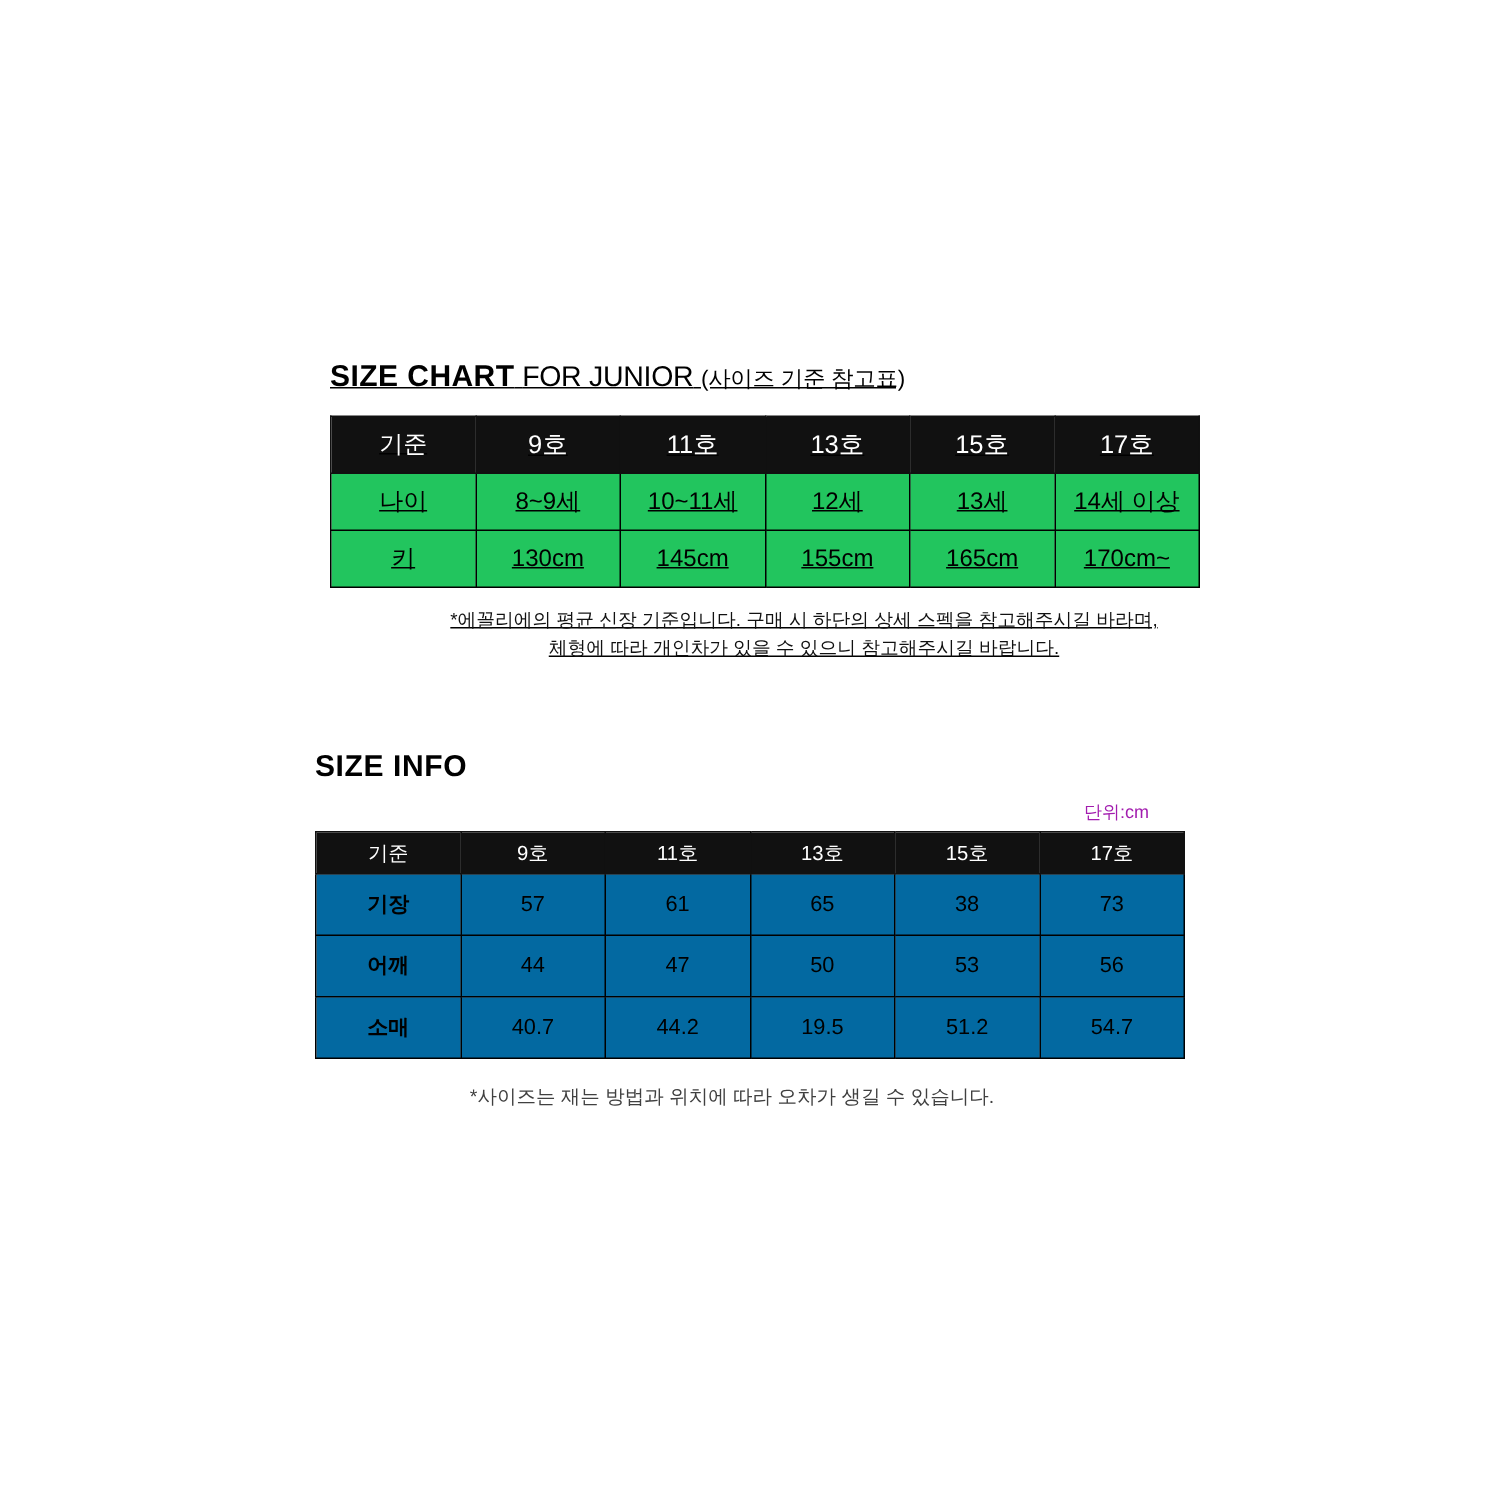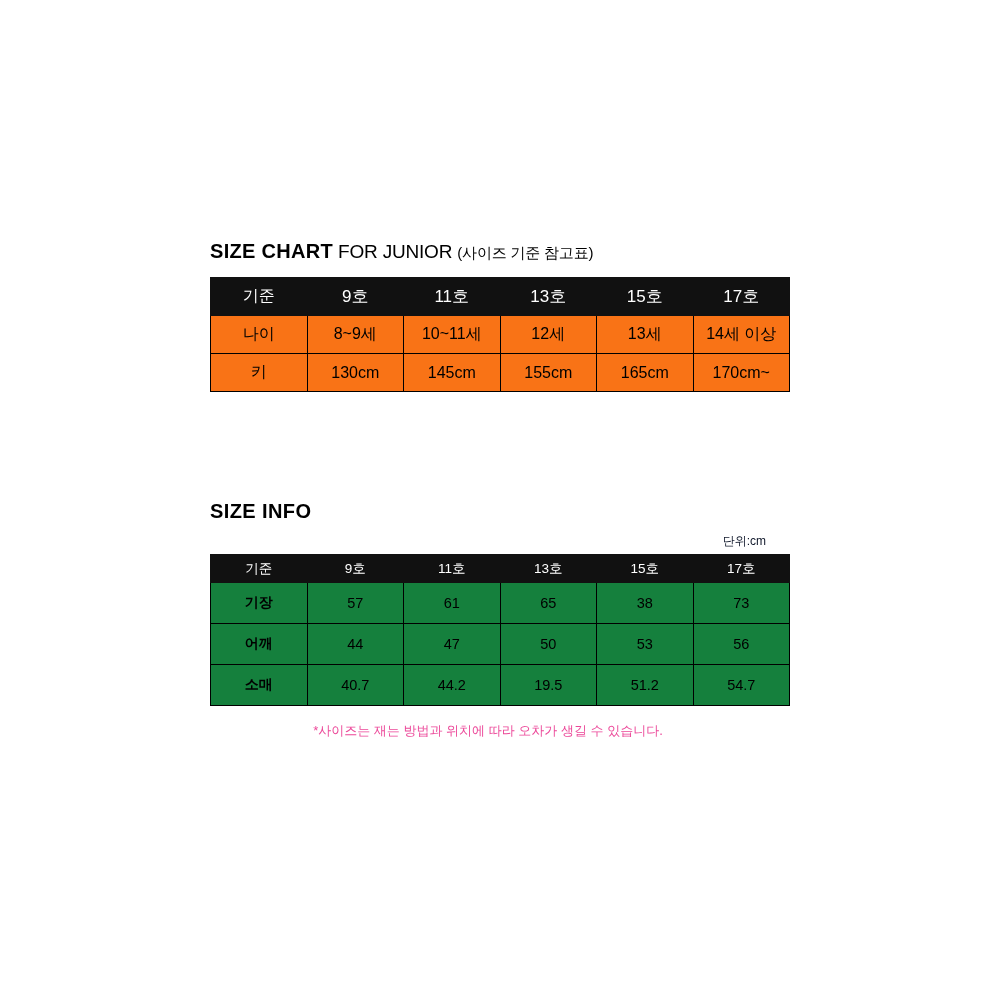--- a/index.html
+++ b/index.html
@@ -17,23 +17,24 @@
 
   .page {
     position: relative;
     width: 1000px;
     height: 1000px;
   }
 
   
   .chart-block {
     position: absolute;
-    left: 210px;
+    left: 220px;
     top: 240px;
     width: 632px;
+    text-decoration: underline;
   }
 
   .heading {
     font-size: 19px;
     letter-spacing: -0.2px;
     margin-bottom: 14px;
     white-space: nowrap;
   }
   .heading .h-strong {
     font-weight: bold;
@@ -66,21 +67,21 @@
     height: 37px;
     font-size: 17px;
     border-color: #111111;
   }
   table.sz thead th.first-col {
     font-size: 16px;
   }
   table.sz tbody td {
     height: 37px;
     font-size: 16px;
-    background: #f97316;
+    background: #22c55e;
   }
   table.sz tbody td.rowlabel {
     font-size: 16px;
   }
 
   .note {
     margin-top: 12px;
     text-align: center;
     font-size: 12.5px;
     line-height: 1.55;
@@ -97,21 +98,21 @@
   .info-heading {
     font-weight: bold;
     font-size: 20px;
     letter-spacing: 0.4px;
     margin-bottom: 10px;
   }
   .unit {
     text-align: right;
     font-size: 12px;
     margin-bottom: 4px;
-    color: #0f172a;
+    color: #a21caf;
   }
 
   table.info {
     border-collapse: collapse;
     width: 580px;
     table-layout: fixed;
   }
   table.info th, table.info td {
     border: 1px solid #000000;
     text-align: center;
@@ -121,32 +122,32 @@
   table.info thead th {
     background: #111111;
     color: #ffffff;
     height: 27px;
     font-size: 13.5px;
     border-color: #111111;
   }
   table.info tbody td {
     height: 40px;
     font-size: 14.5px;
-    background: #15803d;
+    background: #0369a1;
   }
   table.info tbody td.rowlabel {
     font-weight: bold;
     font-size: 14px;
   }
 
   .info-note {
     margin-top: 16px;
     text-align: center;
     font-size: 13px;
-    color: #ec4899;
+    color: #404040;
   }
 </style>
 </head>
 <body>
 
 <div class="page">
 
   <div class="chart-block">
 
     <div class="heading">
@@ -179,20 +180,24 @@
           <td class="rowlabel">키</td>
           <td>130cm</td>
           <td>145cm</td>
           <td>155cm</td>
           <td>165cm</td>
           <td>170cm~</td>
         </tr>
       </tbody>
     </table>
 
+    <div class="note">
+      <div>*에꼴리에의 평균 신장 기준입니다. 구매 시 하단의 상세 스펙을 참고해주시길 바라며,</div>
+      <div>체형에 따라 개인차가 있을 수 있으니 참고해주시길 바랍니다.</div>
+    </div>
   </div>
 
   <div class="info-block">
 
     <div class="info-heading">SIZE INFO</div>
 
     <div class="unit">단위:cm</div>
 
     <table class="info">
       <thead>

